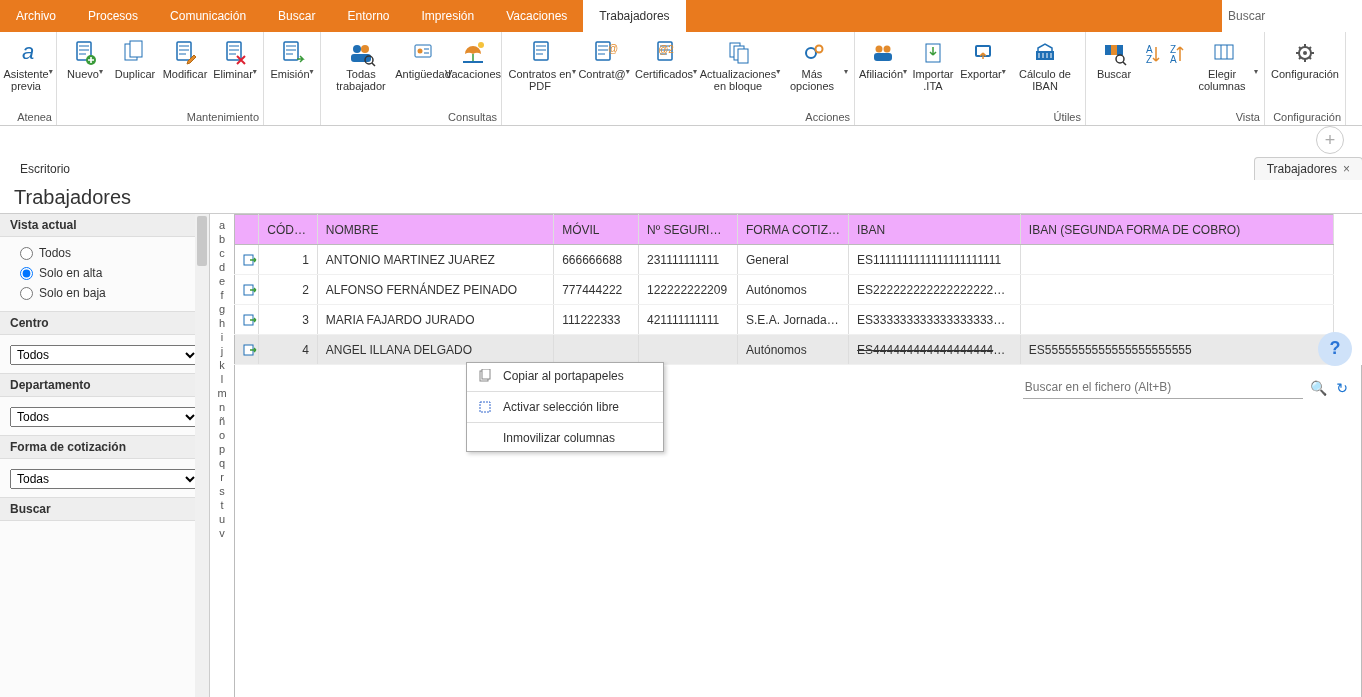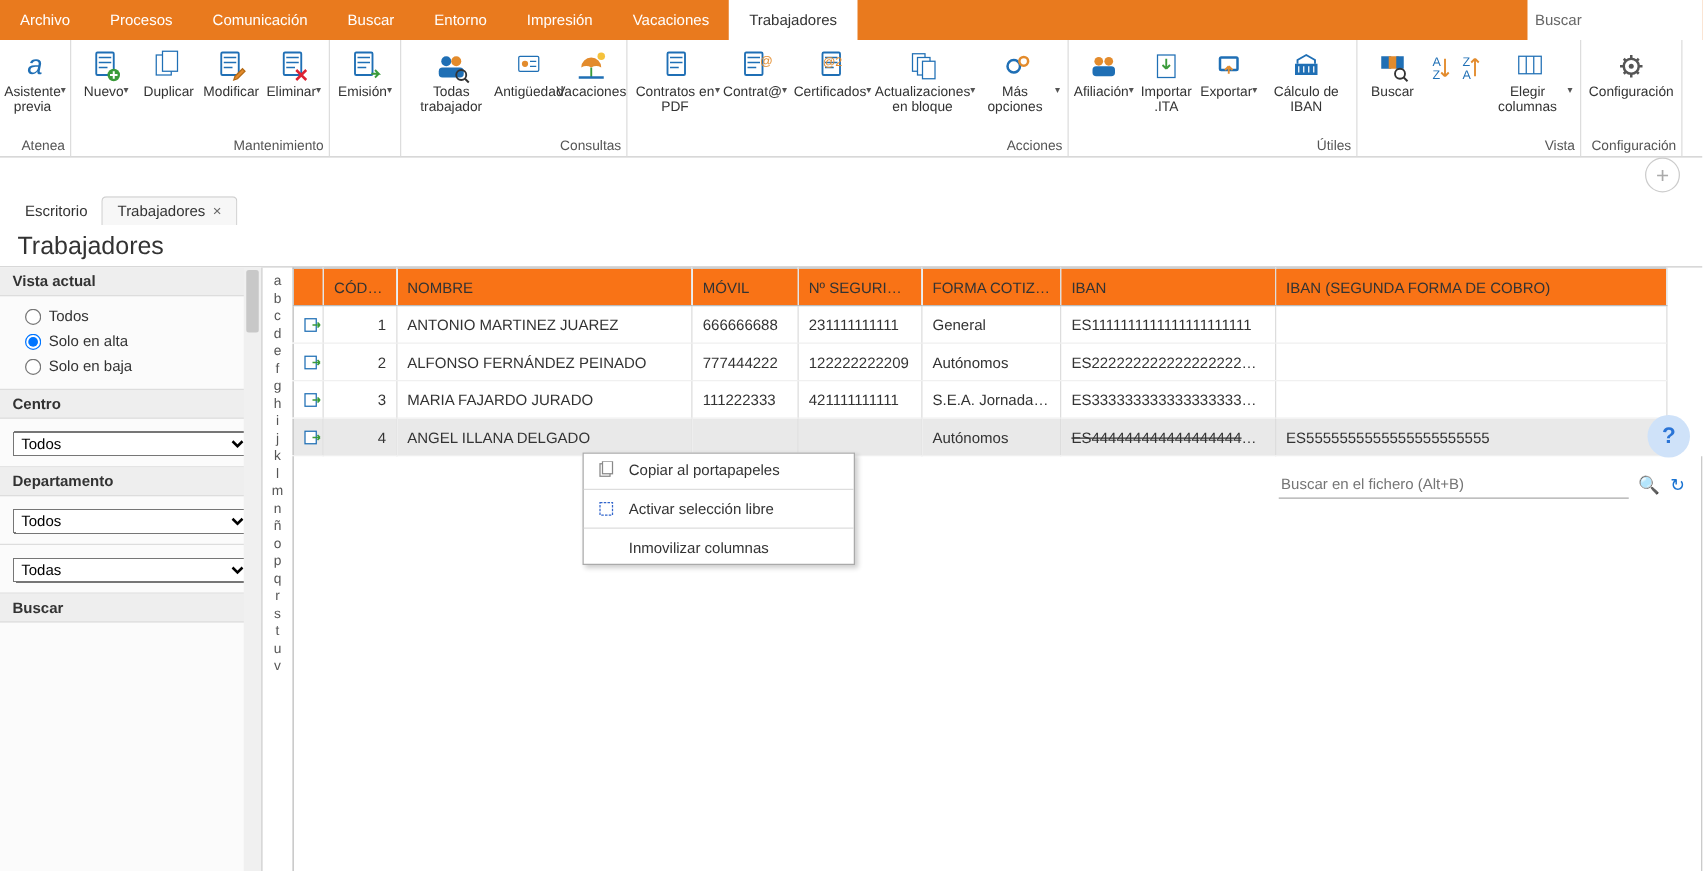--- a/index.html
+++ b/index.html
@@ -14,21 +14,21 @@
 .rgroup .icons { display:flex; flex:1; align-items:flex-start; gap:2px;}
 .rgroup .glabel { text-align:right; font-size:11px; color:#555; padding:2px 0;}
 .rbtn { display:flex; flex-direction:column; align-items:center; width:48px; font-size:11px; color:#333; padding:2px 2px 0 2px; cursor:pointer; text-align:center; line-height:1.1;}
 .rbtn.wide { width:72px;}
 .rbtn .ic { width:32px; height:30px; display:flex; align-items:center; justify-content:center;}
 .rbtn .lbl { min-height:28px; display:flex; align-items:flex-start; justify-content:center;}
 .caret::after { content:" \25BE"; font-size:8px; color:#555;}
 .help-circle { position:absolute; right:10px; top:50%; transform:translateY(-50%); width:34px; height:34px; border-radius:50%; background:#cfe2f9; display:flex; align-items:center; justify-content:center; color:#2a74d6; font-weight:bold; font-size:18px;}
 .add-circle { position:absolute; right:18px; top:126px; width:28px; height:28px; border:1px solid #ccc; border-radius:50%; display:flex; align-items:center; justify-content:center; color:#aaa; font-size:18px;}
 
-.tabs2 { display:flex; align-items:flex-end; height:24px; padding-left:8px; margin-top:30px; gap:0;}
+.tabs2 { display:flex; align-items:flex-end; height:24px; padding-left:8px; margin-top:30px; gap:0;justify-content:space-between;}
 .tabs2 .t { padding:4px 12px; border:1px solid #ccc; border-bottom:none; font-size:12px; background:#f7f7f7; margin-right:-1px; border-top-left-radius:4px; border-top-right-radius:4px;}
 .tabs2 .t.plain { border:none; background:none;}
 .tabs2 .t .x { margin-left:6px; color:#666;}
 
 .content { display:flex; height:calc(697px - 20px - 94px - 54px - 14px); border-top:1px solid #ccc;}
 .titlebar { padding:6px 14px 4px 14px; font-size:20px;}
 .searchline { position:absolute; right:14px; top:196px; display:flex; align-items:center; gap:8px;}
 .searchline input { width:280px; border:none; border-bottom:1px solid #aaa; padding:4px 2px; font-size:12px; outline:none;}
 .searchline .sicon { font-size:14px; color:#333;}
 .searchline .refresh { color:#1a73d1; font-size:14px;}
@@ -40,30 +40,30 @@
 .sidebar select { width:100%; margin-top:4px; font-size:12px; padding:1px 2px;}
 .sb-scroll { position:absolute; right:0; top:0; bottom:0; width:14px; background:#f0f0f0;}
 .sb-scroll .thumb { position:absolute; left:2px; right:2px; top:2px; height:50px; background:#c8c8c8; border-radius:2px;}
 
 .azlist { width:24px; display:flex; flex-direction:column; align-items:center; padding-top:6px; gap:3px; color:#555;}
 .azlist span { font-size:11px; line-height:1;}
 
 .grid { flex:1; display:flex; flex-direction:column; }
 .gridtable { border:1px solid #bbb; font-size:12px; }
 .gridtable th, .gridtable td { border-right:1px solid #ddd; padding:6px 8px; text-align:left; white-space:nowrap; overflow:hidden; text-overflow:ellipsis; height:30px;}
-.gridtable th { border-bottom:1px solid #bbb; font-weight:normal; color:#333; background:#f97316;}
+.gridtable th { border-bottom:1px solid #bbb; font-weight:normal; color:#333; background:#f0abfc;}
 .gridtable tr.row td { border-bottom:1px solid #f0f0f0;}
 .gridtable tr.sel td { background:#e9e9e9;}
 .gridtable tr.sel td.strike { text-decoration:line-through;}
 .gridtable td.codigo { text-align:right;}
 .rowicon { width:18px; text-align:center;}
 .rowicon svg { vertical-align:middle;}
 .status { padding:3px 4px; font-size:12px; color:#333;}
 
-.ctxmenu { position:absolute; left:466px; top:362px; width:218px; background:#fff; border:1px solid #aaa; box-shadow:2px 2px 4px rgba(0,0,0,.2); z-index:50;}
+.ctxmenu { position:absolute; left:466px; top:362px; width:198px; background:#fff; border:1px solid #aaa; box-shadow:2px 2px 4px rgba(0,0,0,.2); z-index:50;}
 .ctxmenu .ci { display:flex; align-items:center; gap:10px; padding:5px 10px; font-size:12px; cursor:pointer;}
 .ctxmenu .ci.sel { background:#e7e7e7;}
 .ctxmenu .sep { height:1px; background:#ddd; margin:2px 0;}
 .ctxmenu .ci .cicon { width:16px; height:16px; display:flex; align-items:center; justify-content:center;}
 .ctxmenu .ci.noicon .cicon { visibility:hidden;}
 
 
 svg { display:block;}
 </style>
 </head>
@@ -376,20 +376,21 @@
         </label>
         <label class="radio">
           <input type="radio" name="vista" style="">
           <span>Solo en baja</span>
         </label>
       </div>
     <div class="sec h">Centro</div>
     <div class="sec"><select><option>Todos</option></select></div>
     <div class="sec h">Departamento</div>
     <div class="sec"><select><option>Todos</option></select></div>
+    <div class="sec h">Forma de cotización</div>
     <div class="sec"><select><option>Todas</option></select></div>
     <div class="sec h">Buscar</div>
     <div class="sb-scroll">
         <div class="thumb"></div>
       </div>
   </div>
 
   <div class="azlist" id="azlist">
       <span>a</span>
       <span>b</span>

